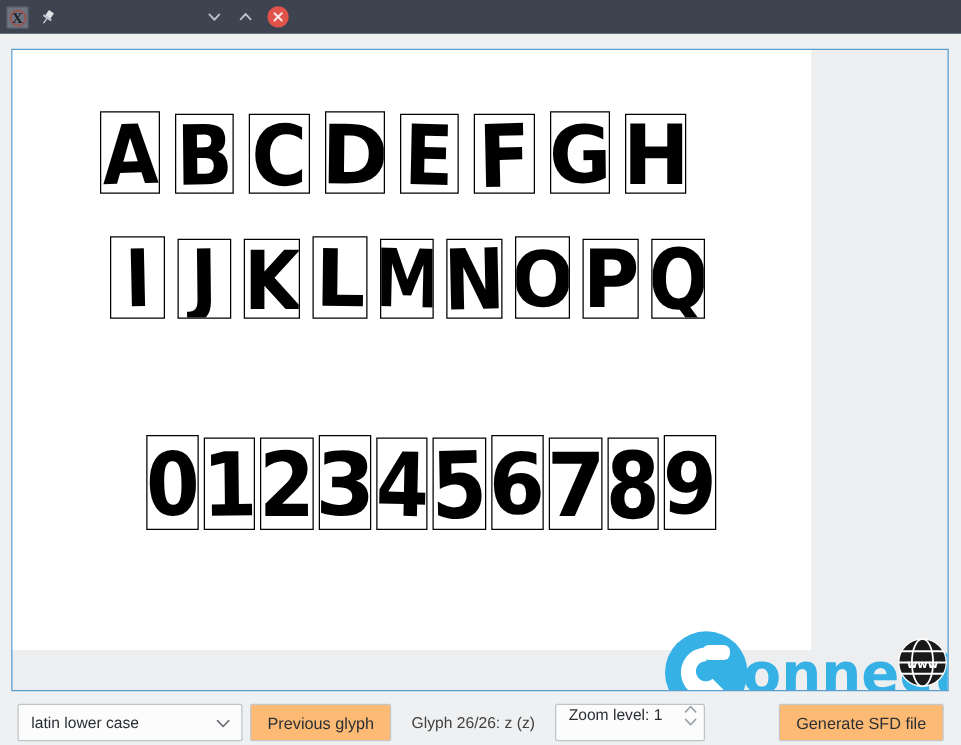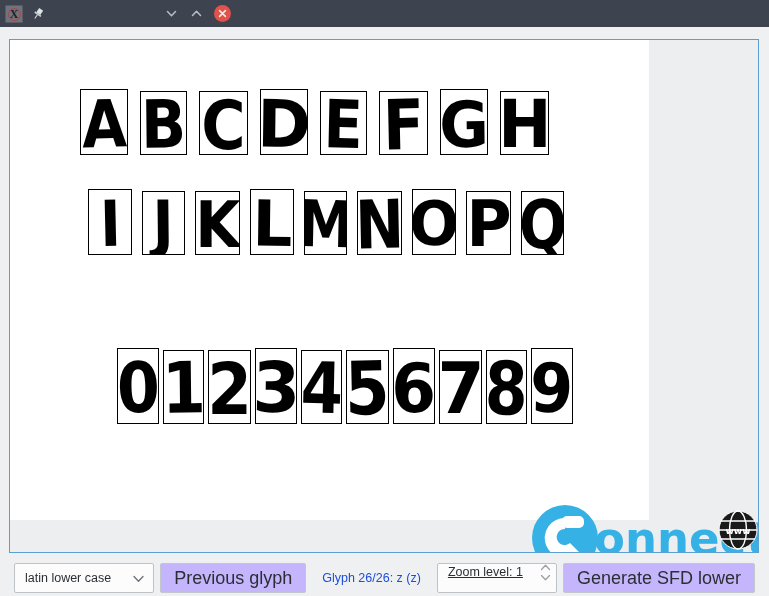--- a/index.html
+++ b/index.html
@@ -125,38 +125,38 @@
     white-space: nowrap;
   }
   #combo-glyphset {
     width: 180px;
     padding: 0 6px 0 10px;
     justify-content: flex-end;
     cursor: default;
   }
   #combo-glyphset .combo-label { flex: 1 1 auto; overflow: hidden; }
   .btn {
-    background: #c4b5fd;
+    background: #fdba74;
     border: 1px solid #c2c7cb;
     border-radius: 2px;
     height: 30px;
     padding: 0 13px;
     display: flex; align-items: center; justify-content: center;
-    font-size: 18px; color: #2b2f33;
+    font-size: 13px; color: #2b2f33;
     cursor: default; white-space: nowrap;
   }
   #glyph-status {
     padding: 0 10px;
-    font-size: 12.5px; color: #1d4ed8;
+    font-size: 12.5px; color: #404040;
     white-space: nowrap;
     display: flex; align-items: center; height: 30px;
   }
   #zoom-spin {
     padding: 0 3px 12px 10px;
-    gap: 15px; cursor: default; text-decoration: underline;
+    gap: 15px; cursor: default;
   }
   #zoom-spin .spin-arrows {
     display: flex; flex-direction: column;
     align-items: center; justify-content: center;
     width: 15px; height: 26px; gap: 1px;
   }
   #gen-sfd { margin-left: auto; }
   .chev { display: block; }
 </style>
 </head>
@@ -335,14 +335,14 @@
     <span class="spin-arrows">
       <svg width="13" height="9" viewBox="0 0 13 9">
         <path d="M2.5 6.5 L6.5 2.2 L10.5 6.5" fill="none" stroke="#9aa0a6" stroke-width="1.3" stroke-linecap="round" stroke-linejoin="round"></path>
       </svg>
       <svg width="13" height="9" viewBox="0 0 13 9">
         <path d="M2.5 2.5 L6.5 6.8 L10.5 2.5" fill="none" stroke="#9aa0a6" stroke-width="1.3" stroke-linecap="round" stroke-linejoin="round"></path>
       </svg>
     </span>
   </div>
 
-  <div class="btn" id="gen-sfd">Generate SFD lower</div>
+  <div class="btn" id="gen-sfd">Generate SFD file</div>
 </div>
 
 </body></html>

